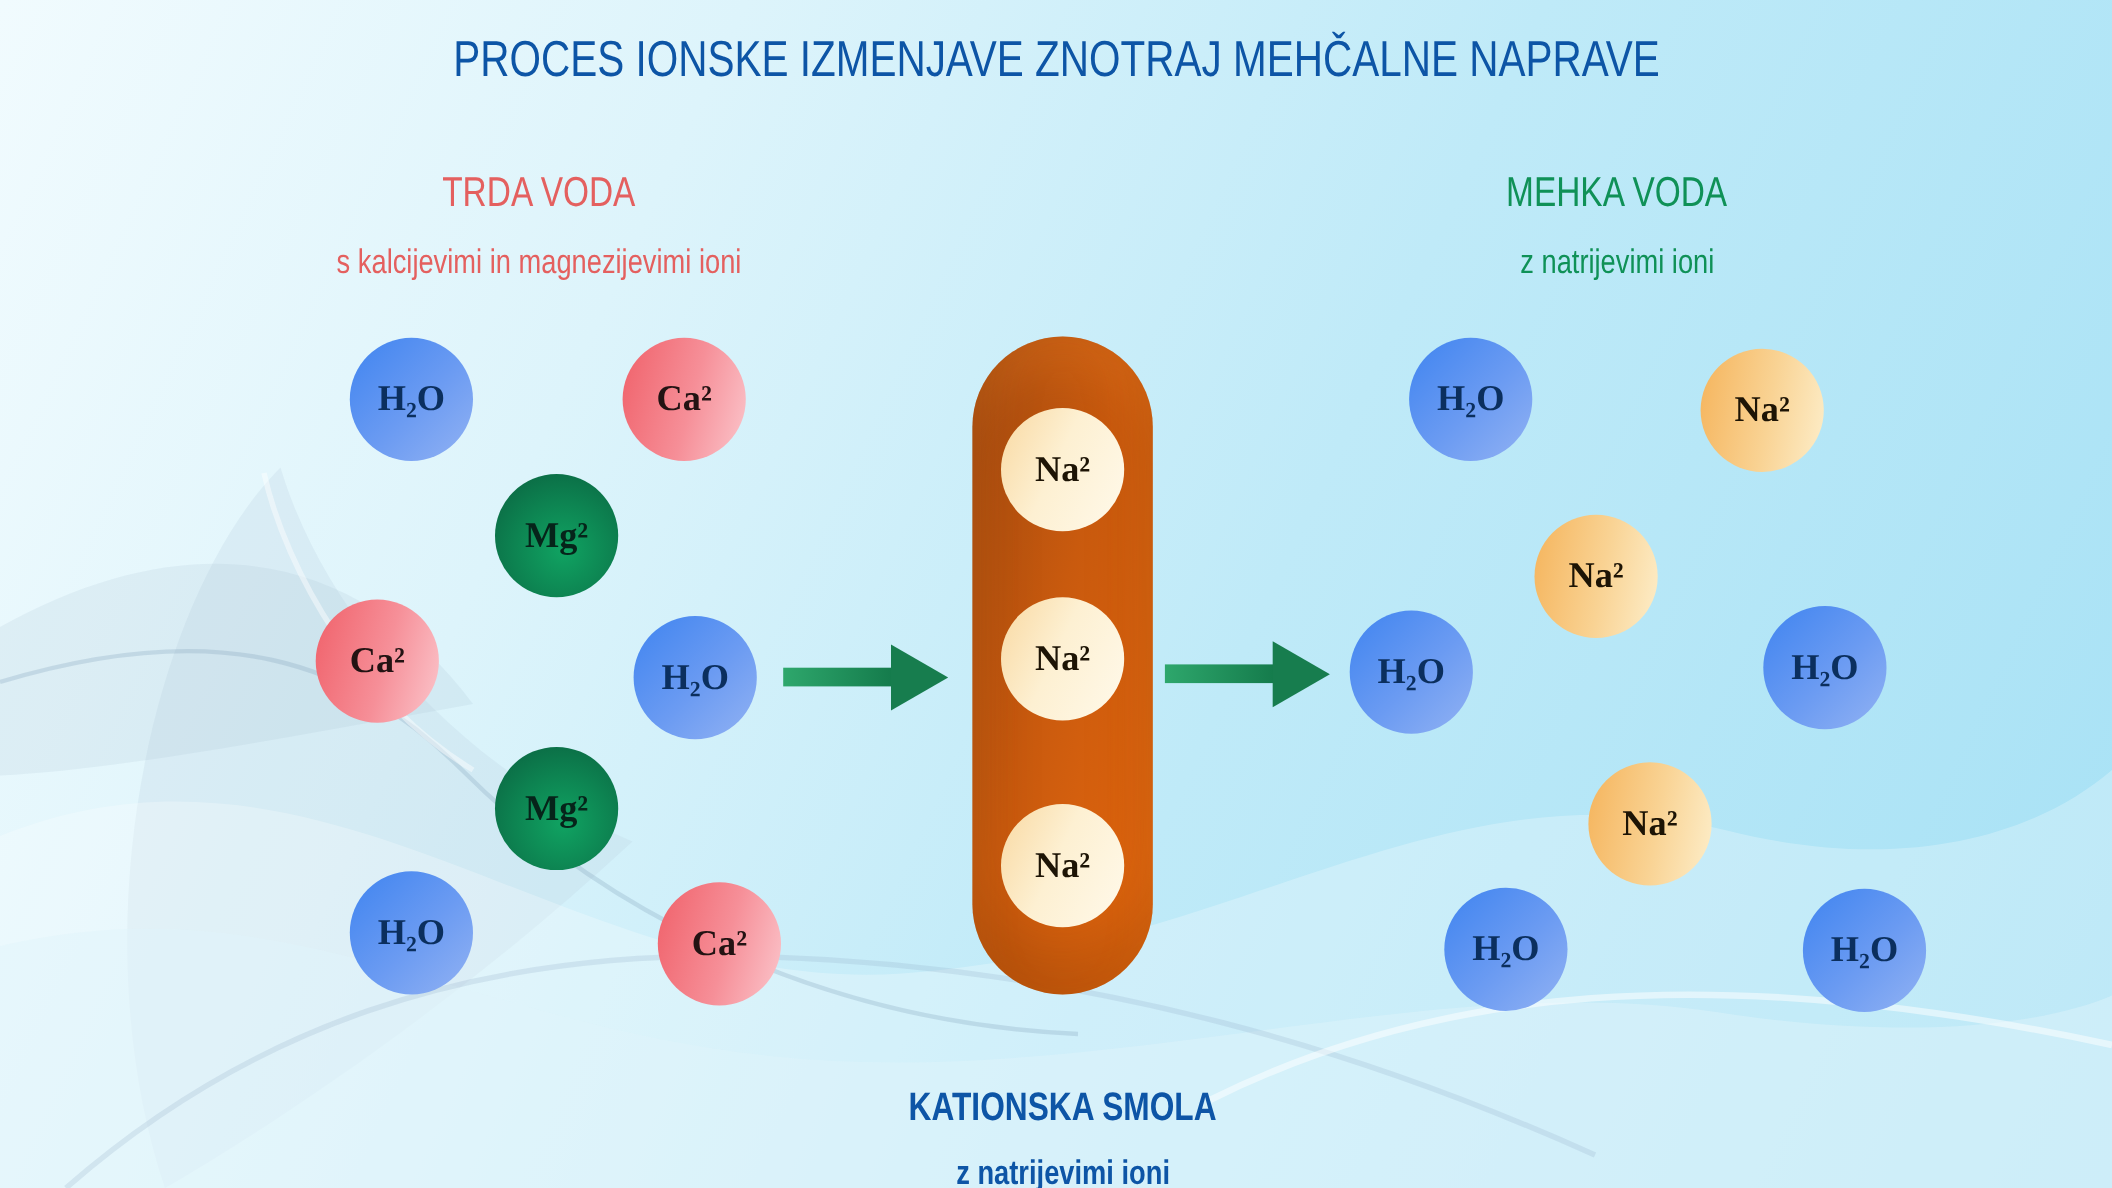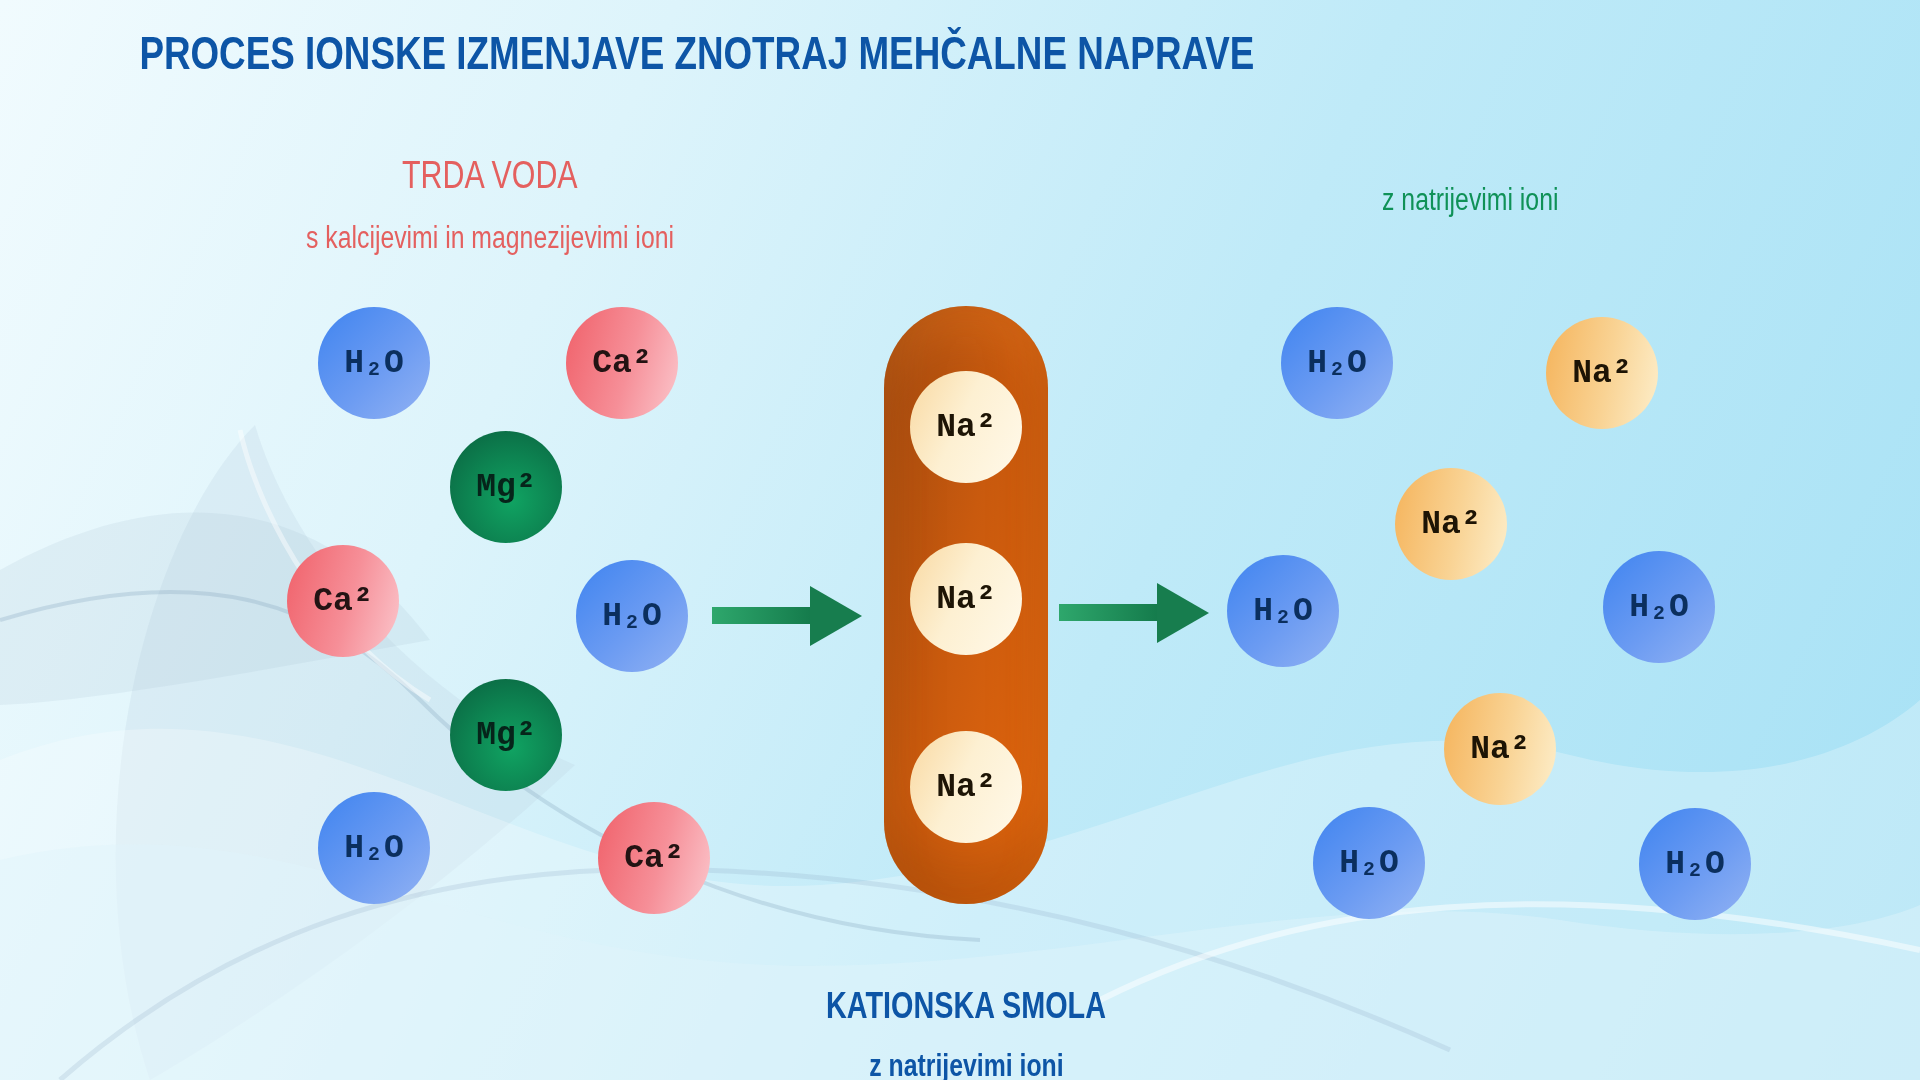--- a/index.html
+++ b/index.html
@@ -4,40 +4,40 @@
 <style>
   html,body{margin:0;padding:0;background:#9edff4;}
   .stage{
     position:relative;width:1920px;height:1080px;overflow:hidden;
     font-family:"Liberation Sans",sans-serif;
     background:linear-gradient(115deg,#f1fbfe 0%,#ddf4fb 28%,#bfeaf8 58%,#a6e1f5 100%);
   }
   .waves{position:absolute;left:0;top:0;width:1920px;height:1080px;pointer-events:none;}
   .condensed{display:inline-block;transform:scaleX(0.8);transform-origin:center;white-space:nowrap;}
   .title{
-    position:absolute;top:26px;left:0;width:1920px;
-    font-size:46px;font-weight:bold;letter-spacing:0px;color:#0d55a6;
+    position:absolute;top:26px;left:0;width:1920px;text-align:center;
+    font-size:46px;font-weight:normal;letter-spacing:0px;color:#0d55a6;
   }
   .col-head{position:absolute;text-align:center;font-weight:normal;}
   .col-head .h1{font-size:38px;line-height:38px;}
   .col-head .h2{font-size:31px;line-height:31px;margin-top:28px;text-align:center;}
   .hard{left:140px;top:156px;width:700px;color:#e4605f;}
   .soft{left:1120px;top:156px;width:700px;color:#0f9157;}
   .resin-label{left:716px;top:988px;width:500px;color:#0d55a6;position:absolute;text-align:center;font-weight:bold;}
   .resin-label .h1{font-size:36px;line-height:36px;}
   .resin-label .h2{font-size:31px;line-height:31px;margin-top:26px;}
   .capsule{
     position:absolute;left:884px;top:306px;width:164px;height:598px;border-radius:82px;
     background:linear-gradient(105deg,#a34a10 0%,#c95a0e 45%,#e8690e 100%);
     box-shadow:inset 0 -40px 60px rgba(90,40,5,0.25), inset 0 30px 40px rgba(255,140,40,0.25);
   }
   .ion{
     position:absolute;width:112px;height:112px;border-radius:50%;
     display:flex;align-items:center;justify-content:center;
-    font-family:Liberation Mono, monospace;font-weight:bold;font-size:33px;color:#141414;
+    font-family:Liberation Serif, serif;font-weight:bold;font-size:33px;color:#141414;
   }
   .ion-water{background:linear-gradient(135deg,#3f84f0 0%,#6b9bf2 55%,#92b2f3 100%);color:#0b2f5e;}
   .ion-calcium{background:linear-gradient(105deg,#f0616a 0%,#f68f98 55%,#fbc6cc 100%);color:#231313;}
   .ion-magnesium{background:radial-gradient(circle at 55% 62%,#10a362 0%,#0d8351 48%,#0a5f3e 100%);color:#06241a;}
   .ion-sodium_resin{background:linear-gradient(115deg,#f9d9a2 0%,#fdf0d2 45%,#fff9ea 100%);color:#1d1405;}
   .ion-sodium{background:linear-gradient(100deg,#f5b45c 0%,#f9d394 55%,#fdeeca 100%);color:#1d1405;}
   .arrow{position:absolute;pointer-events:none;}
 </style>
 </head>
 <body>
@@ -62,20 +62,23 @@
   <div class="col-head hard">
     <div class="h1">
       <span class="condensed">TRDA VODA</span>
     </div>
     <div class="h2">
       <span class="condensed">s kalcijevimi in magnezijevimi ioni</span>
     </div>
   </div>
 
   <div class="col-head soft">
+    <div class="h1">
+      <span class="condensed">MEHKA VODA</span>
+    </div>
     <div class="h2">
       <span class="condensed">z natrijevimi ioni</span>
     </div>
   </div>
 
   <div class="capsule"></div>
 
   <svg class="arrow" style="left:710px;top:580px" width="160" height="72" viewBox="0 0 160 72" xmlns="http://www.w3.org/2000/svg">
     <defs>
       <linearGradient id="ag1" x1="0" y1="0" x2="1" y2="0">

